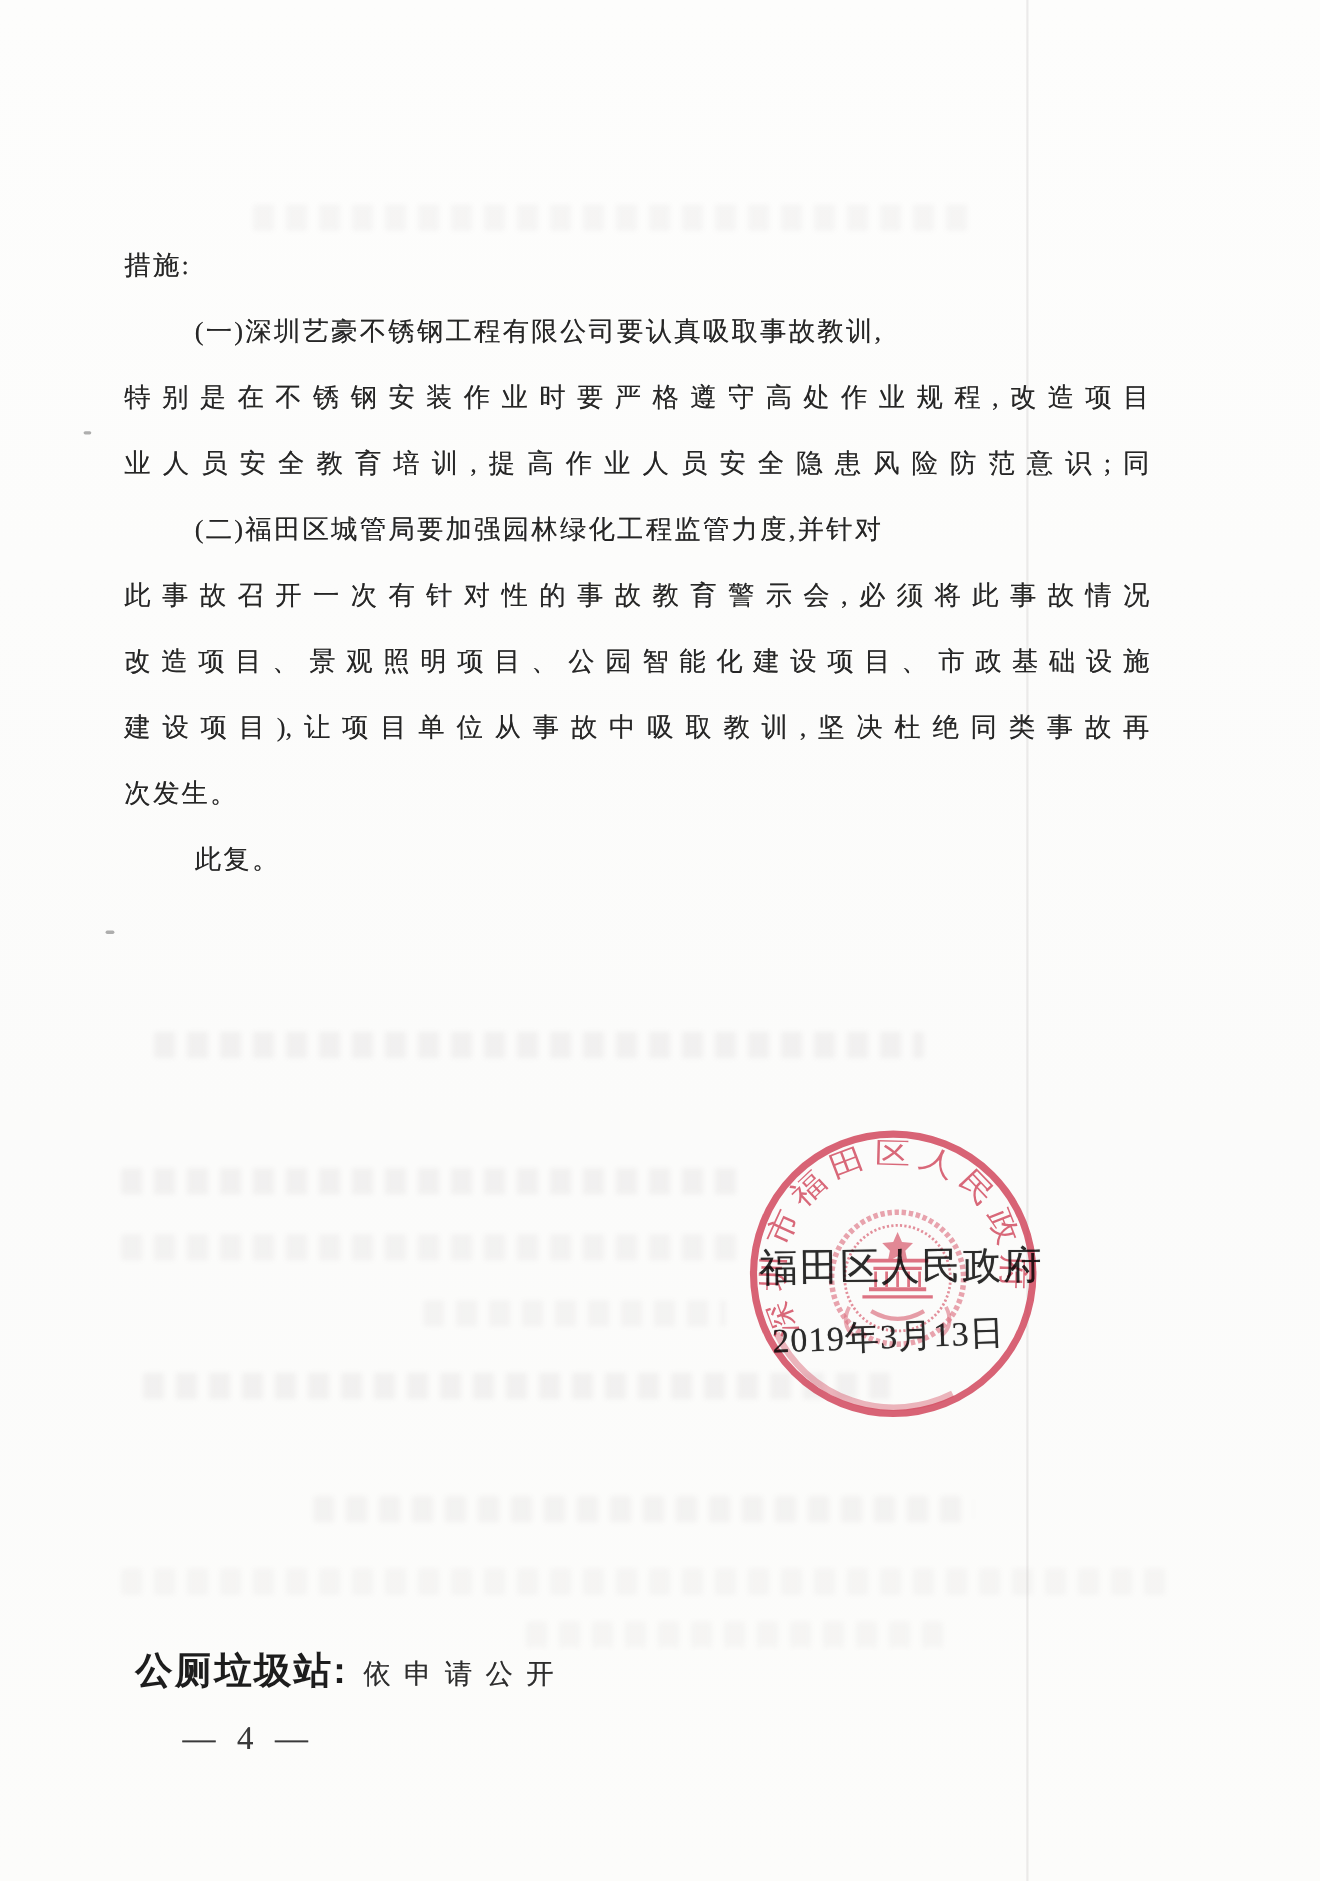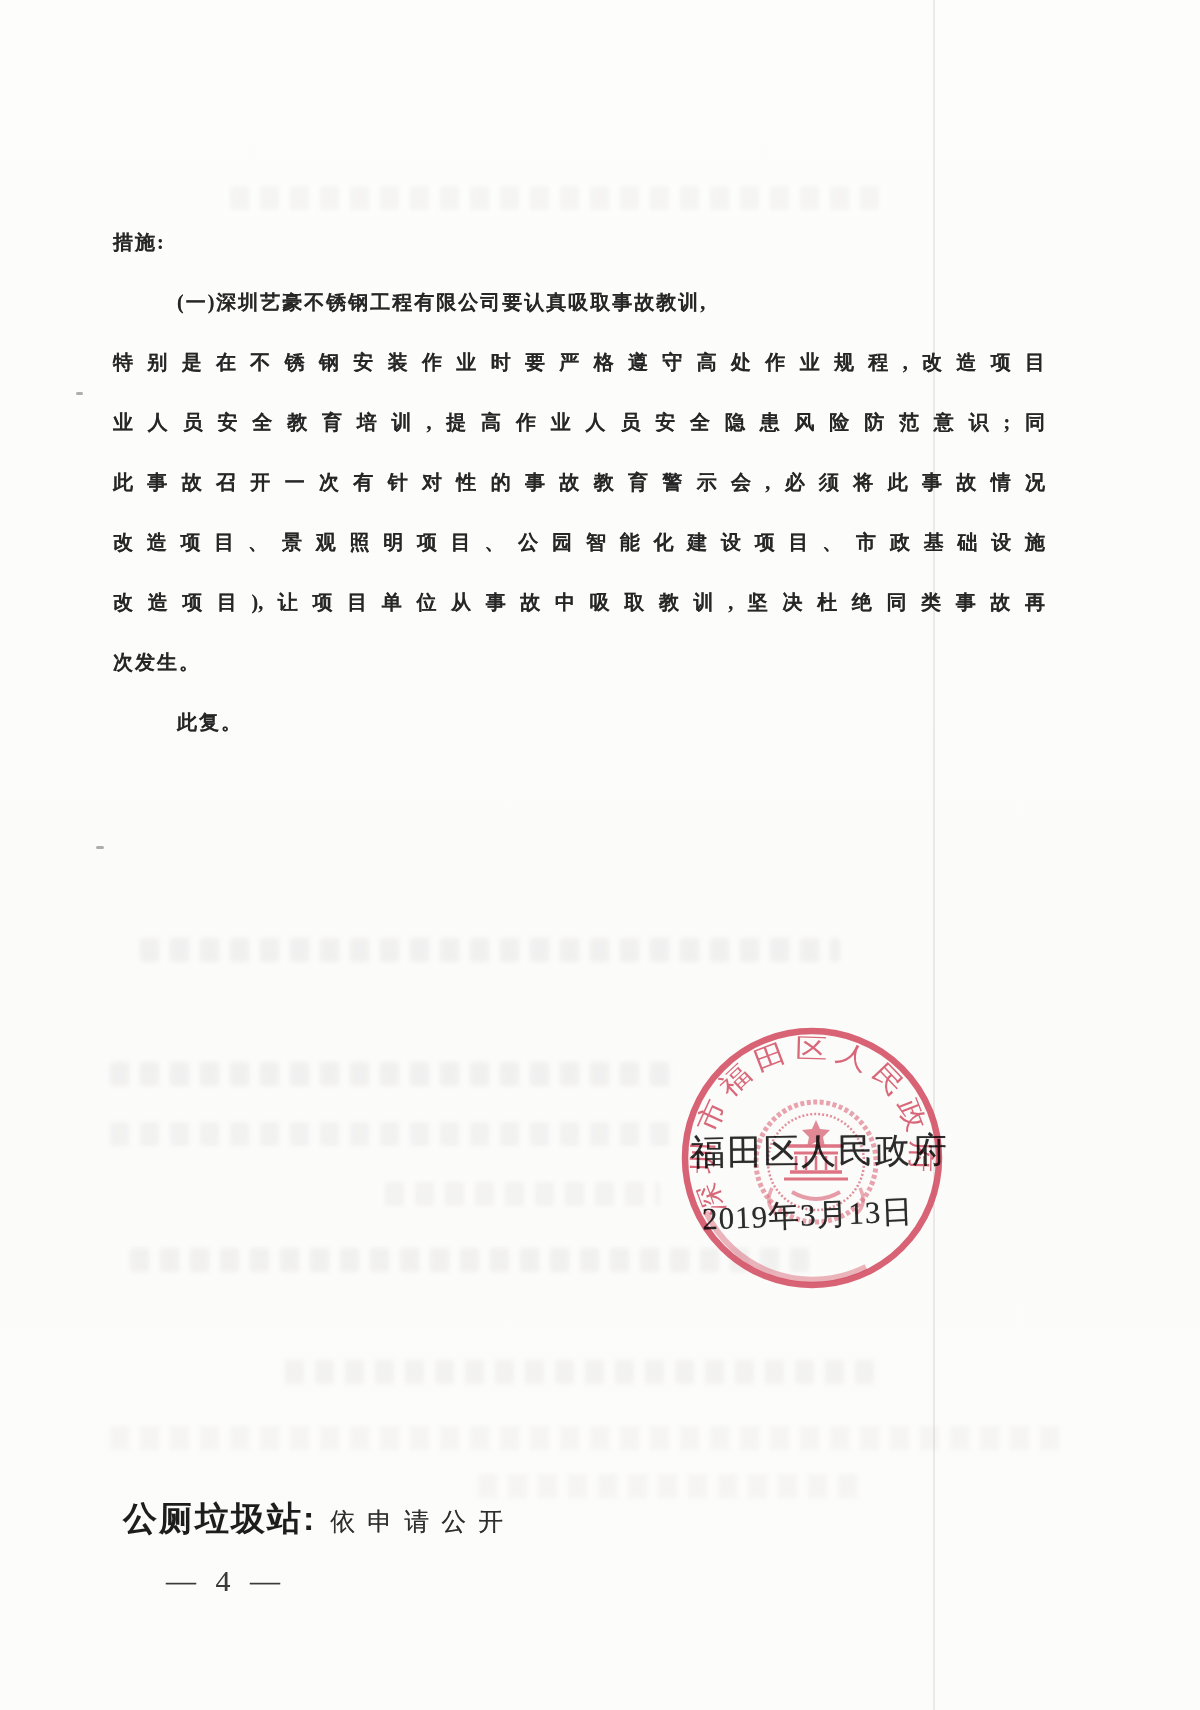--- a/index.html
+++ b/index.html
@@ -14,22 +14,22 @@
   .speck{position:absolute;background:rgba(110,110,110,.55);border-radius:2px;}
   
   .ghost{
     position:absolute;height:24px;border-radius:3px;
     background:repeating-linear-gradient(90deg, rgba(140,130,133,.6) 0 19px, rgba(140,130,133,0) 19px 30px);
     filter:blur(2.2px);
   }
   
   .bodytext{position:absolute;left:113px;top:212px;width:932px;color:#262626;}
   .bodytext .line{
-    height:60px;line-height:60px;font-size:20px;letter-spacing:2px;
-    white-space:nowrap;text-shadow:0 0 .6px rgba(40,40,40,.55);font-weight:bold;
+    height:60px;line-height:60px;font-size:24px;letter-spacing:2px;
+    white-space:nowrap;text-shadow:0 0 .6px rgba(40,40,40,.55);
   }
   .bodytext .line.just{white-space:normal;letter-spacing:0;text-align:justify;text-align-last:justify;}
   .bodytext .line.indent{padding-left:64px;}
   
   .stamp{position:absolute;left:676px;top:1022px;width:272px;height:272px;filter:blur(.35px);opacity:.93;}
   .stamp svg{display:block;}
   .overlay-org{
     position:absolute;left:690px;top:1128px;width:260px;
     font-size:35px;letter-spacing:2px;color:#2b2b2b;transform:rotate(-.6deg);
     text-shadow:0 0 .7px rgba(40,40,40,.6);mix-blend-mode:multiply;white-space:nowrap;
@@ -69,23 +69,24 @@
   <div class="ghost" style="left:130px;top:1248px;width:680px;opacity:.14"></div>
   <div class="ghost" style="left:285px;top:1360px;width:600px;opacity:.12"></div>
   <div class="ghost" style="left:110px;top:1426px;width:960px;opacity:.09"></div>
   <div class="ghost" style="left:478px;top:1474px;width:380px;opacity:.09"></div>
 
   <div class="bodytext">
     <div class="line">措施:</div>
     <div class="line indent">(一)深圳艺豪不锈钢工程有限公司要认真吸取事故教训,</div>
     <div class="line just">特别是在不锈钢安装作业时要严格遵守高处作业规程,改造项目</div>
     <div class="line just">业人员安全教育培训,提高作业人员安全隐患风险防范意识;同</div>
+    <div class="line indent">(二)福田区城管局要加强园林绿化工程监管力度,并针对</div>
     <div class="line just">此事故召开一次有针对性的事故教育警示会,必须将此事故情况</div>
     <div class="line just">改造项目、景观照明项目、公园智能化建设项目、市政基础设施</div>
-    <div class="line just">改造项目),让项目单位从事故中吸取教训,坚决杜绝同类事故再</div>
+    <div class="line just">建设项目),让项目单位从事故中吸取教训,坚决杜绝同类事故再</div>
     <div class="line">次发生。</div>
     <div class="line indent">此复。</div>
   </div>
 
   <div class="stamp">
     <svg width="272" height="272" viewBox="0 0 272 272">
       <defs>
         <path id="arcPath" d="M 54 193 A 100 100 0 1 1 218 193" fill="none"></path>
       </defs>
 

